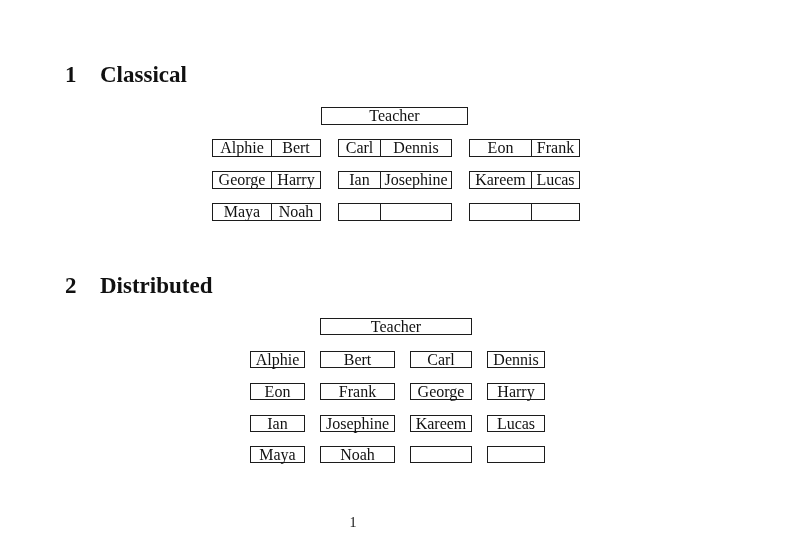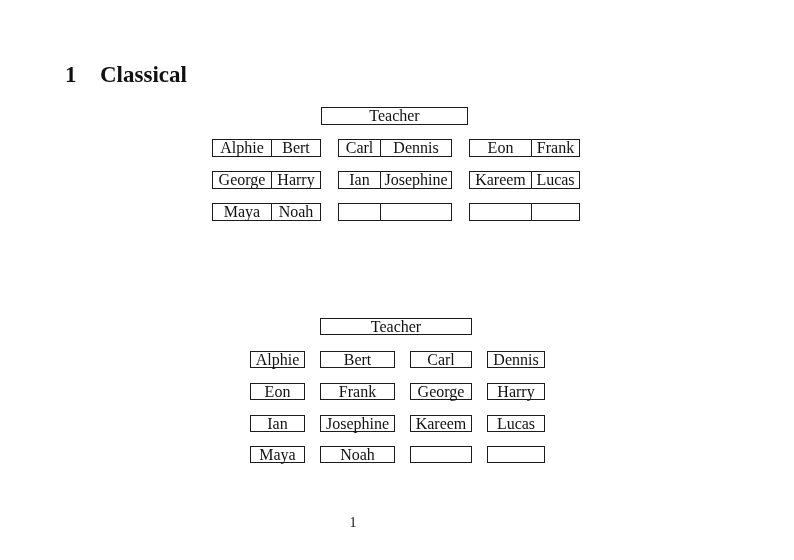--- a/index.html
+++ b/index.html
@@ -101,20 +101,23 @@
   </div>
   <div class="duo" style="left:469px; top:171px; width:111px; height:18px">
     <span class="cell" style="width:61px">Kareem</span>
     <span class="cell" style="flex:1">Lucas</span>
   </div>
   <div class="duo" style="left:469px; top:203px; width:111px; height:18px">
     <span class="cell" style="width:61px"></span>
     <span class="cell" style="flex:1"></span>
   </div>
 
+  <div class="heading" style="top:273px">
+    <span class="num">2</span><span>Distributed</span>
+  </div>
 
   <div class="desk" style="left:320px; top:318px; width:152px; height:17px">Teacher</div>
 
   <div class="desk" style="left:250px; top:351px; width:55px; height:17px">Alphie</div>
   <div class="desk" style="left:320px; top:351px; width:75px; height:17px">Bert</div>
   <div class="desk" style="left:410px; top:351px; width:62px; height:17px">Carl</div>
   <div class="desk" style="left:487px; top:351px; width:58px; height:17px">Dennis</div>
 
   <div class="desk" style="left:250px; top:383px; width:55px; height:17px">Eon</div>
   <div class="desk" style="left:320px; top:383px; width:75px; height:17px">Frank</div>

